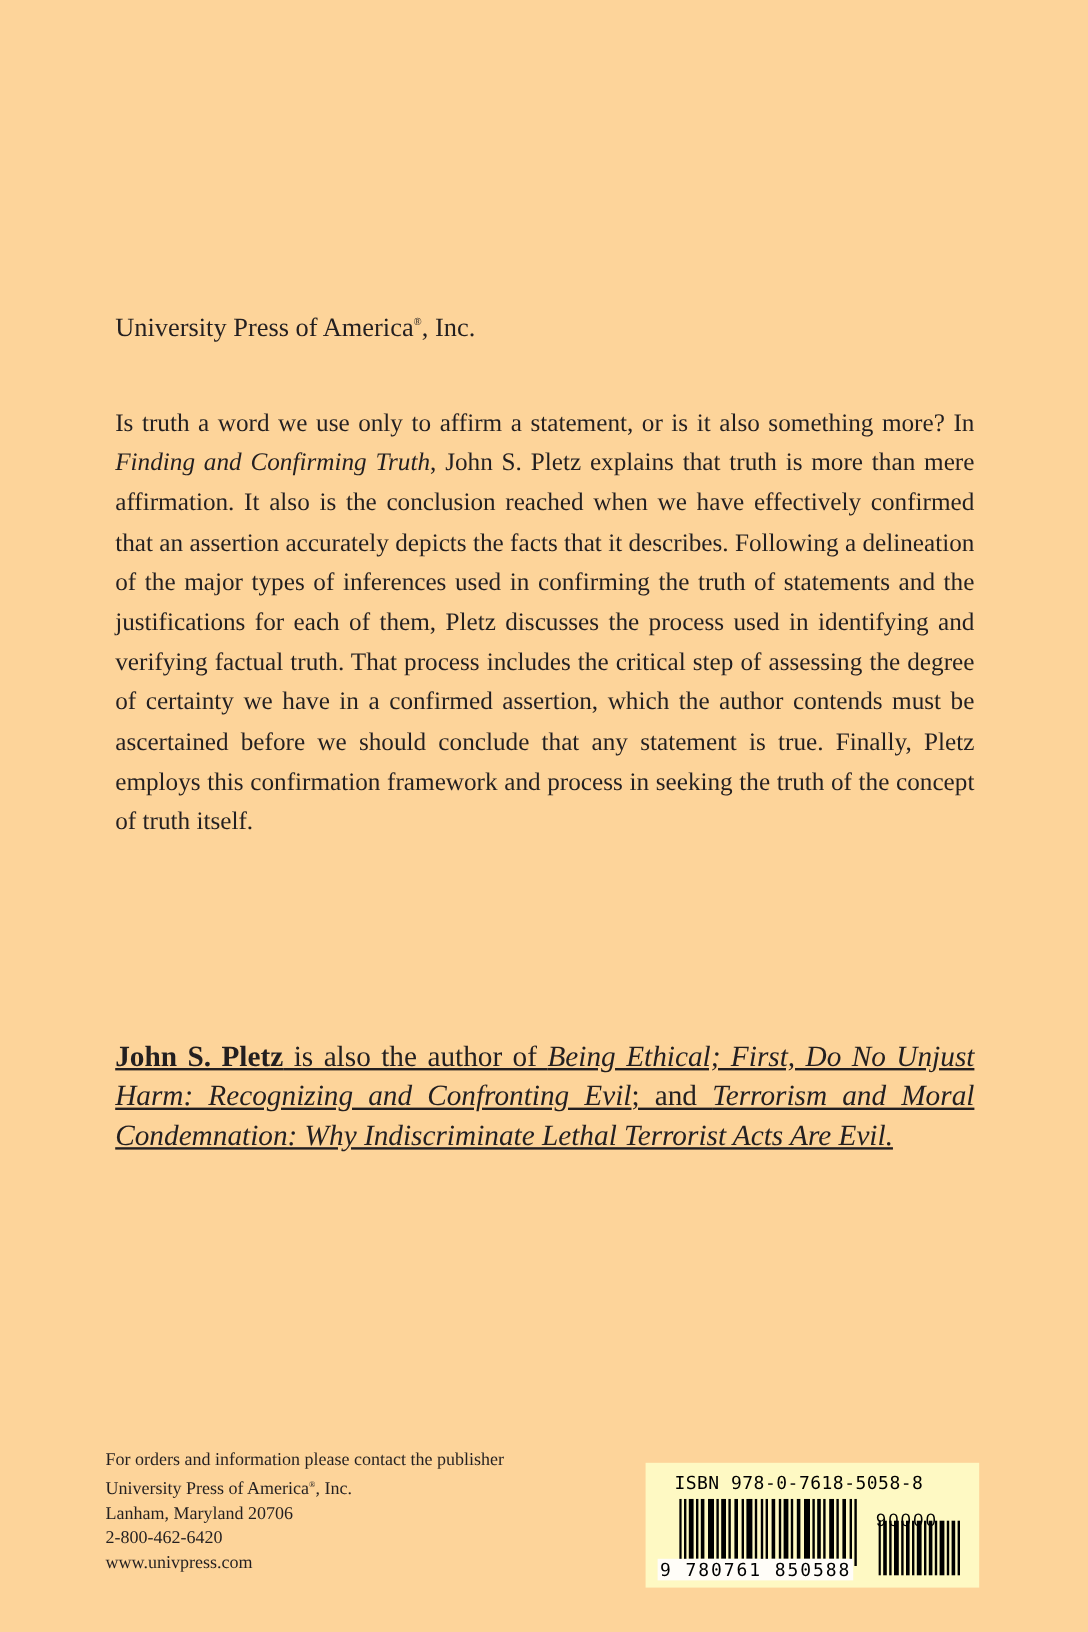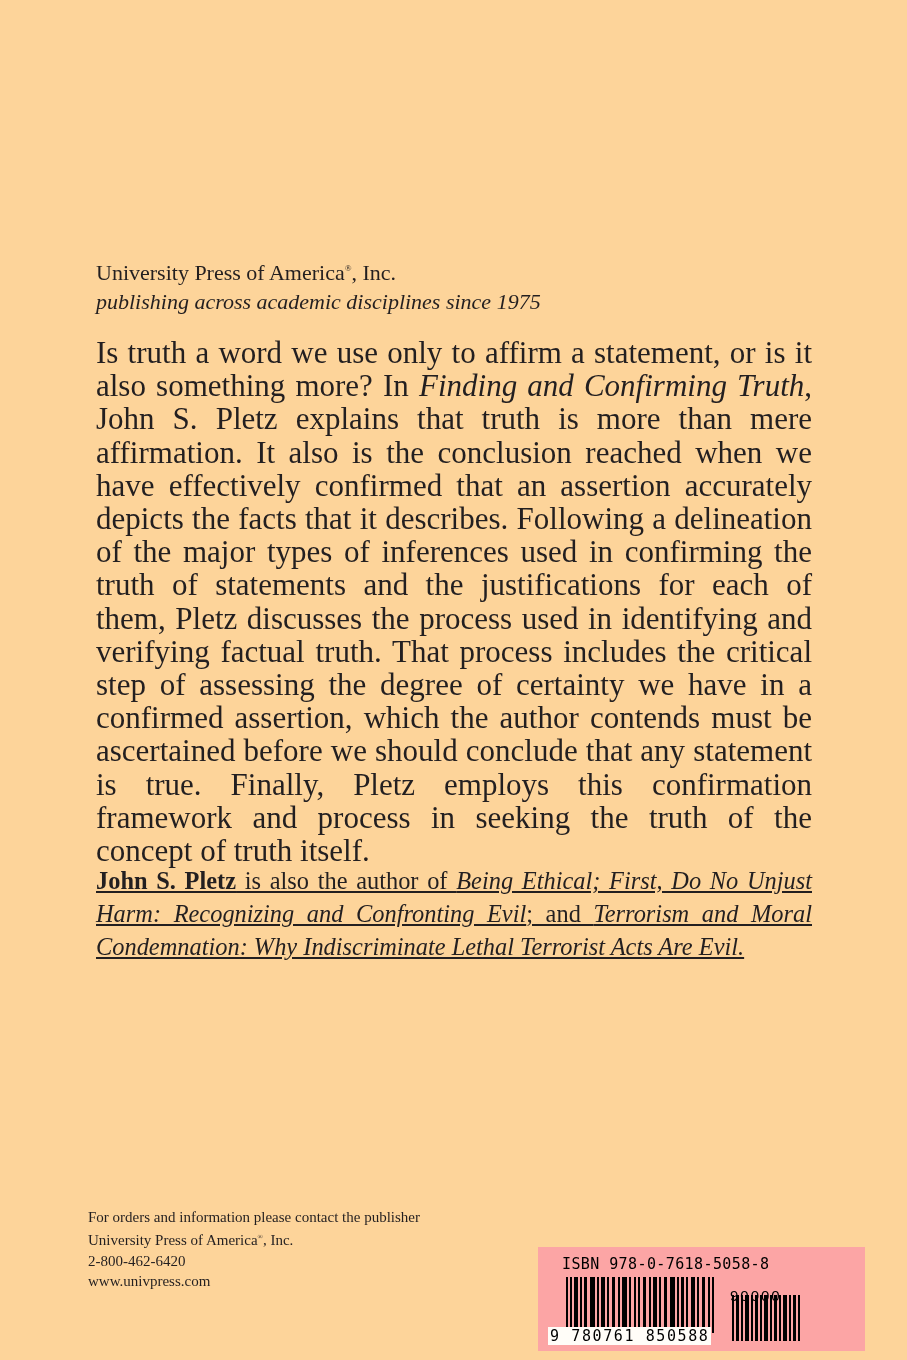--- a/index.html
+++ b/index.html
@@ -14,21 +14,21 @@
   .publisher {
     position: absolute; left: 96px; top: 254px;
     font-family: "Liberation Serif", serif;
     font-size: 22px; line-height: 29px;
   }
   .publisher .tag { font-style: italic; display: block; }
   .publisher sup { font-size: 9px; vertical-align: 9px; }
   .blurb {
     position: absolute; left: 96px; top: 336px; width: 716px;
     font-family: "Liberation Serif", serif;
-    font-size: 31px; line-height: 33.2px;
+    font-size: 21px; line-height: 33.2px;
     text-align: justify;
     margin: 0;
   }
   .bio {
     position: absolute; left: 96px; top: 864px; width: 716px;
     font-family: "Liberation Serif", serif;
     font-size: 24.4px; line-height: 33.2px;
     text-align: justify;
     margin: 0;
     text-decoration: underline;
@@ -37,23 +37,22 @@
   .bio i, .blurb i { font-style: italic; }
   .contact {
     position: absolute; left: 88px; top: 1207px;
     font-family: "Liberation Serif", serif;
     font-size: 15px; line-height: 20.4px;
   }
   .contact div { white-space: nowrap; }
   .contact sup { font-size: 7px; vertical-align: 6px; }
   .barcode-box {
     position: absolute; left: 538px; top: 1219px;
-    width: 327px; height: 104px;
-    background: #fca5a5;
-    margin-top: 28px;
+    width: 278px; height: 104px;
+    background: #fef9c3;
   }
   .isbn-text {
     position: absolute; left: 24px; top: 8px;
     font-family: "DejaVu Sans Mono", monospace;
     font-size: 15px; letter-spacing: 0.4px; color: #000;
     white-space: nowrap;
   }
   .price-code {
     position: absolute; left: 192px; top: 40px;
     font-family: Liberation Sans, sans-serif;
@@ -66,30 +65,30 @@
     font-family: "DejaVu Sans Mono", monospace;
     font-size: 15px; letter-spacing: 1.6px; color: #000;
     background: #fffdf8; padding: 0 2px;
   }
 </style>
 </head>
 <body>
 
 <div class="publisher">
   <span>University Press of America</span><sup>®</sup><span>, Inc.</span>
-  <span class="tag">publishing across academic disciplines since 1975</span>
 </div>
 
 <p class="blurb"><span>Is truth a word we use only to affirm a statement, or is it also something more? In </span><i>Finding and Confirming Truth</i><span>, John S. Pletz explains that truth is more than mere affirmation. It also is the conclusion reached when we have effectively confirmed that an assertion accurately depicts the facts that it describes. Following a delineation of the major types of inferences used in confirming the truth of statements and the justifications for each of them, Pletz discusses the process used in identifying and verifying factual truth. That process includes the critical step of assessing the degree of certainty we have in a confirmed assertion, which the author contends must be ascertained before we should conclude that any statement is true. Finally, Pletz employs this confirmation framework and process in seeking the truth of the concept of truth itself.</span></p>
 
 <p class="bio"><b>John S. Pletz</b><span> is also the author of </span><i>Being Ethical; First, Do No Unjust Harm: Recognizing and Confronting Evil</i><span>; and </span><i>Terrorism and Moral Condemnation: Why Indiscriminate Lethal Terrorist Acts Are Evil.</i></p>
 
 <div class="contact">
   <div>For orders and information please contact the publisher</div>
   <div><span>University Press of America</span><sup>®</sup><span>, Inc.</span></div>
+  <div>Lanham, Maryland 20706</div>
   <div>2-800-462-6420</div>
   <div>www.univpress.com</div>
 </div>
 
 <div class="barcode-box">
   <div class="isbn-text">ISBN 978-0-7618-5058-8</div>
   <svg class="bars-main" viewBox="0 0 150 56" preserveAspectRatio="none">
     <g fill="#000">
       <rect x="0" y="0" width="2" height="56"></rect>
         <rect x="4" y="0" width="2" height="56"></rect>

